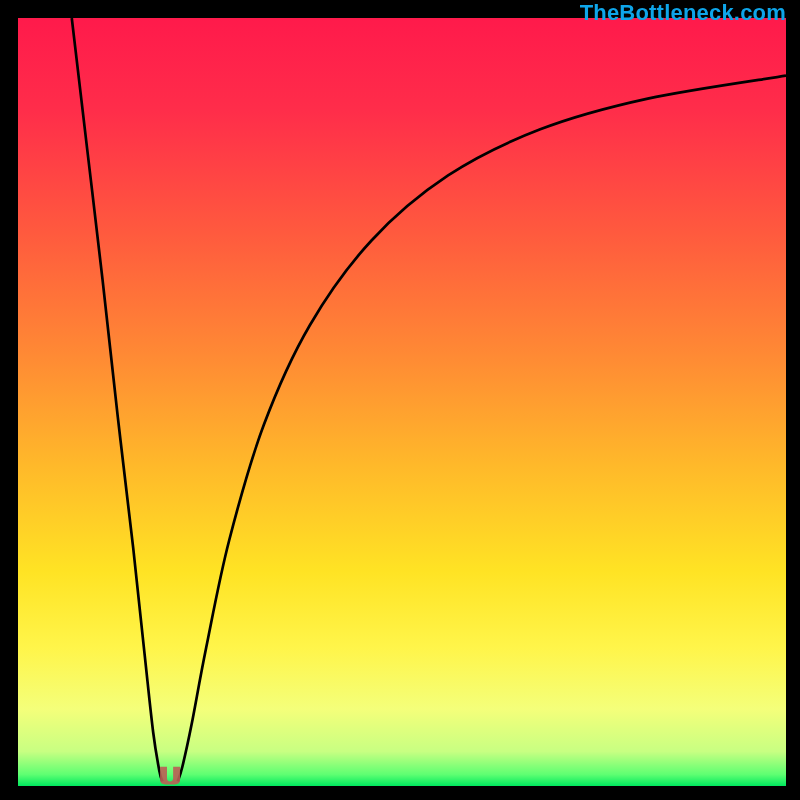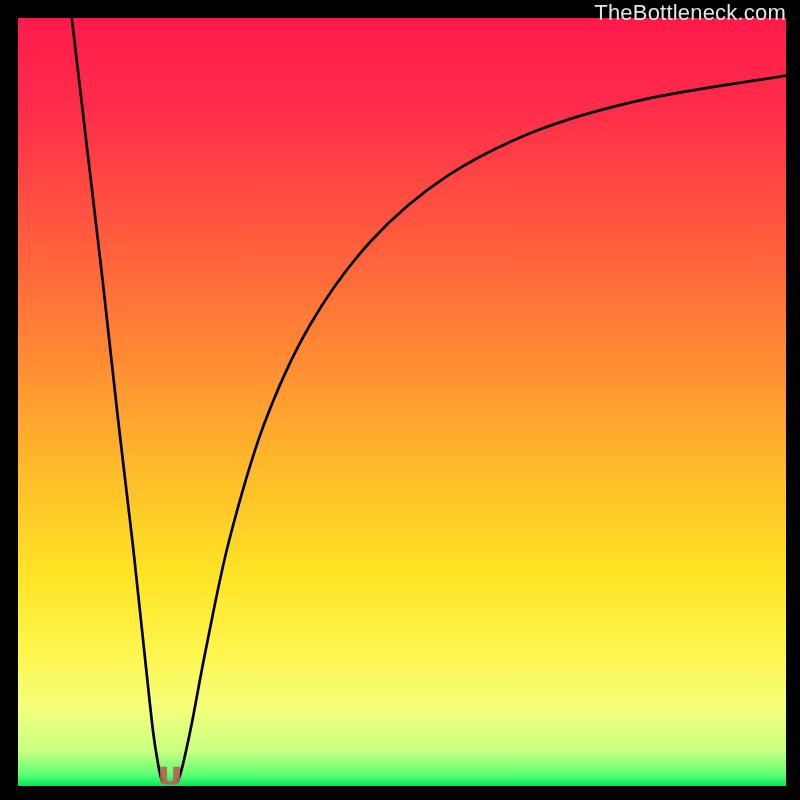--- a/index.html
+++ b/index.html
@@ -34,24 +34,24 @@
     pointer-events: none;
   }
   .marker {
     position: absolute;
     pointer-events: none;
   }
   .watermark {
     position: absolute;
     top: 0px;
     right: 14px;
-    color: #e5e5e5;
+    color: #0ea5e9;
     font-size: 22px;
     letter-spacing: 0.2px;
-    font-weight: 400;
+    font-weight: 700;
     user-select: none;
   }
 </style>
 </head>
 <body>
 
 <div class="frame">
   <div class="plot">
 
     <svg class="gradient" viewBox="0 0 100 100" preserveAspectRatio="none">

